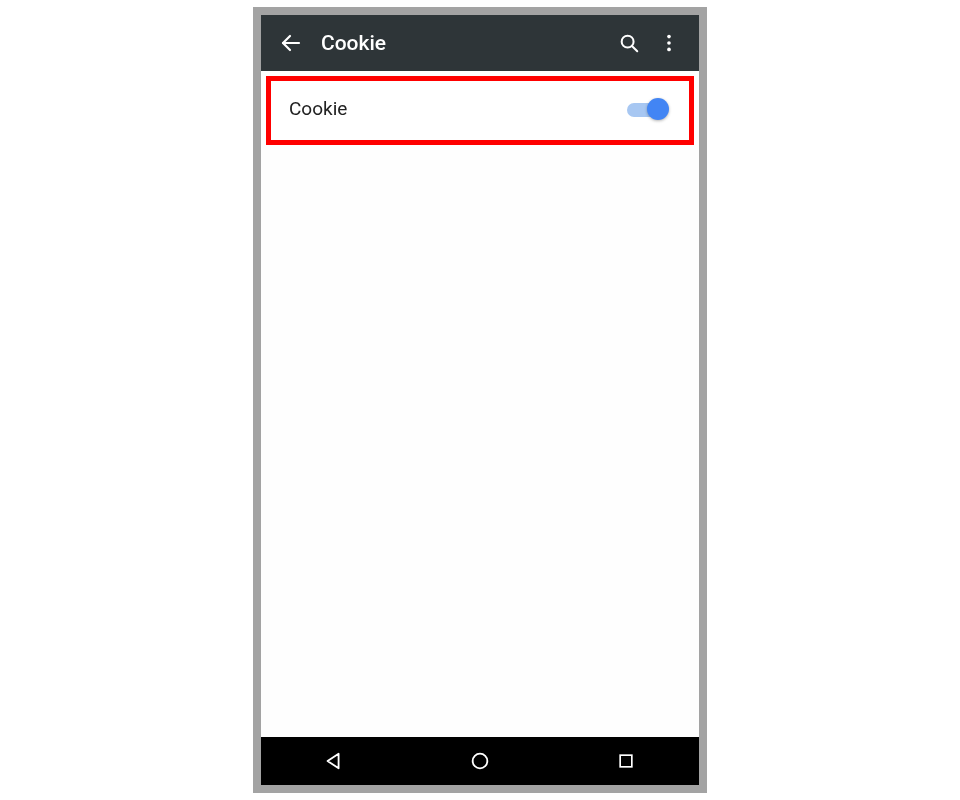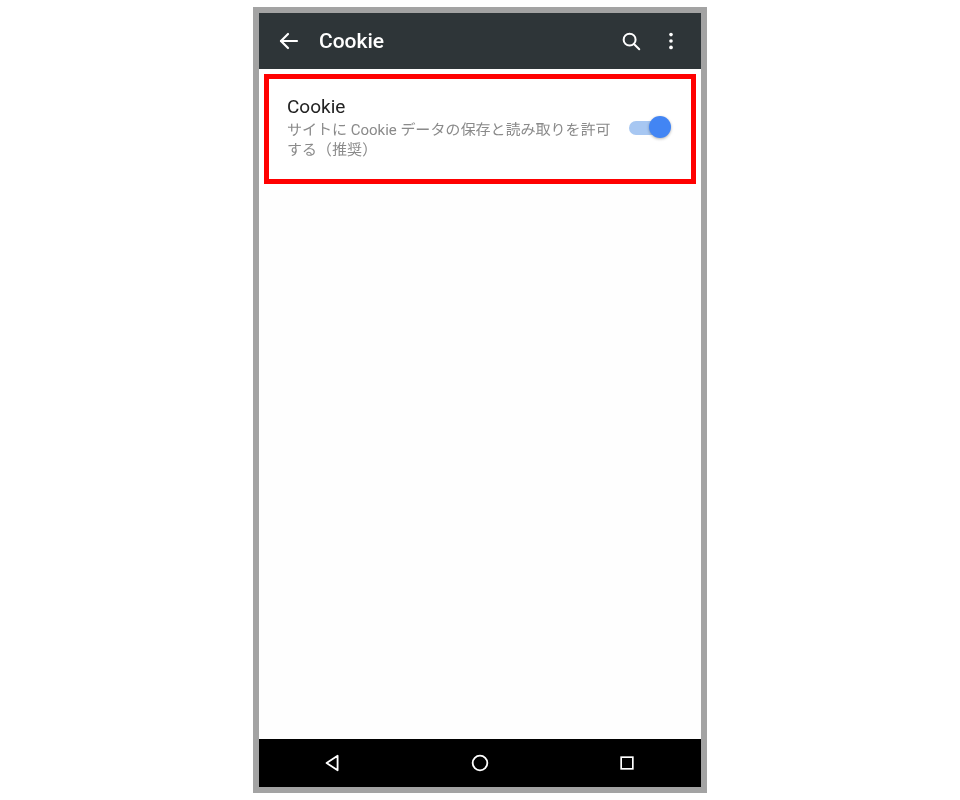--- a/index.html
+++ b/index.html
@@ -8,21 +8,21 @@
     height: 800px;
     background: #fff;
     display: flex;
     align-items: center;
     justify-content: center;
     font-family: Roboto, "Noto Sans JP", "Hiragino Kaku Gothic ProN", sans-serif;
   }
   .phone {
     width: 454px;
     height: 786px;
-    border: 6px solid #a3a3a3;
+    border: 8px solid #a3a3a3;
     background: #fefefe;
     display: flex;
     flex-direction: column;
     position: relative;
   }
   .appbar {
     height: 56px;
     background: #2e3538;
     color: #fff;
     display: flex;
@@ -144,21 +144,20 @@
         <circle cx="12" cy="19" r="2"></circle>
       </svg>
     </div>
   </div>
 
   <div class="content">
 
     <div class="setting-row highlight">
       <div class="setting-text">
         <div class="setting-title">Cookie</div>
-        <div class="setting-desc">サイトに Cookie データの保存と読み取りを許可する（推奨）</div>
       </div>
       <div class="switch">
         <div class="track"></div>
         <div class="thumb"></div>
       </div>
     </div>
 
 
   </div>
 

